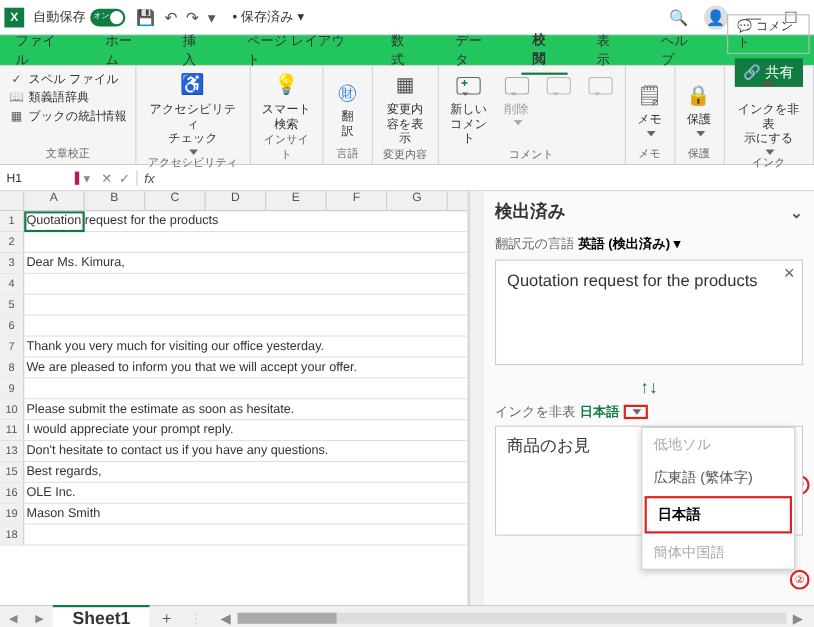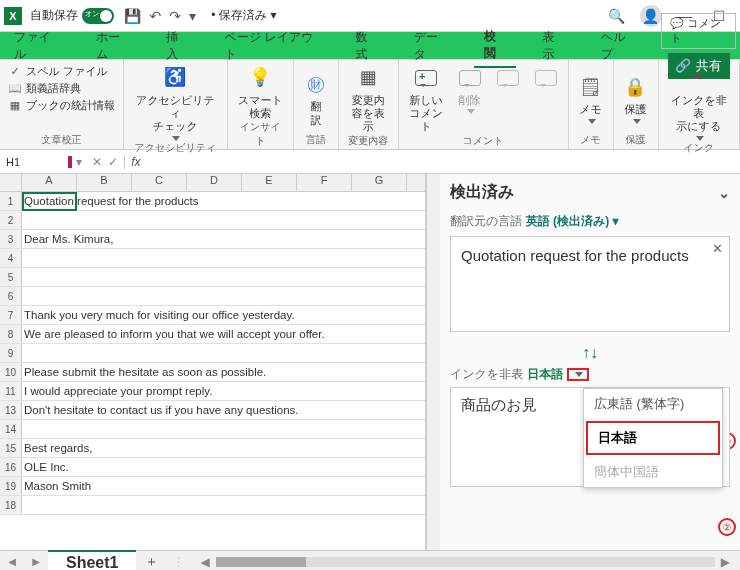--- a/index.html
+++ b/index.html
@@ -60,21 +60,21 @@
 .sheettabs .stab { padding: 2px 18px; background: #fff; border-top: 2px solid #107c41; font-size: 16px; font-weight: bold; }
 .sheettabs .addtab { width: 30px; text-align: center; font-size: 14px; color: #555; }
 .sheettabs .hscroll { flex: 1; display: flex; align-items: center; padding: 0 10px; gap: 6px; color: #888; }
 .sheettabs .htrack { flex: 1; height: 10px; background: #ddd; position: relative; }
 .sheettabs .hthumb { position: absolute; left: 0; top: 0; height: 10px; width: 90px; background: #aaa; }
 
 .pane { width: 300px; background: #fafafa; display: flex; flex-direction: column; padding: 8px 10px; }
 .pane-header { display: flex; justify-content: space-between; align-items: center; font-size: 16px; font-weight: 600; margin-bottom: 10px; }
 .pane-chevron { font-size: 14px; color: #555; }
 .langline { font-size: 12px; color: #666; margin-bottom: 6px; }
-.langline .lang { color: #0f766e; font-weight: 600; }
+.langline .lang { color: #000000; font-weight: 600; }
 .srcbox { background: #fff; border: 1px solid #ccc; padding: 10px; font-size: 15px; min-height: 96px; position: relative; margin-bottom: 12px; }
 .srcbox .close { position: absolute; right: 6px; top: 4px; font-size: 13px; color: #666; }
 .swap { text-align: center; color: #107c41; font-size: 16px; margin-bottom: 4px; }
 .tgtlang { font-size: 12px; color: #666; display: flex; align-items: center; gap: 4px; margin-bottom: 4px; }
 .tgtlang .lang { color: #107c41; font-weight: 600; }
 .tgtlang .ddbox { border: 2.5px solid #d22; padding: 2px 4px; display: inline-flex; align-items: center; }
 .callout { position: absolute; width: 18px; height: 18px; border: 2px solid #d22; border-radius: 50%; color: #d22; font-size: 10px; display: flex; align-items: center; justify-content: center; background: #fff; }
 .resultbox { background: #fff; border: 1px solid #ccc; padding: 8px 10px; font-size: 15px; position: relative; height: 100px; }
 .langmenu { position: absolute; right: 6px; top: 0; width: 140px; background: #fff; border: 1px solid #ccc; box-shadow: 0 2px 6px rgba(0,0,0,0.2); }
 .langmenu .mi { padding: 6px 10px; font-size: 13px; color: #555; }
@@ -303,33 +303,29 @@
         <div class="row">
           <div class="rh">8</div>
           <div class="cells">We are pleased to inform you that we will accept your offer.</div>
         </div>
         <div class="row">
           <div class="rh">9</div>
           <div class="cells"></div>
         </div>
         <div class="row">
           <div class="rh">10</div>
-          <div class="cells">Please submit the hesitate as soon as possible.</div>
+          <div class="cells">Please submit the estimate as soon as hesitate.</div>
         </div>
         <div class="row">
           <div class="rh">11</div>
           <div class="cells">I would appreciate your prompt reply.</div>
         </div>
         <div class="row">
           <div class="rh">13</div>
           <div class="cells">Don't hesitate to contact us if you have any questions.</div>
-        </div>
-        <div class="row">
-          <div class="rh">14</div>
-          <div class="cells"></div>
         </div>
         <div class="row">
           <div class="rh">15</div>
           <div class="cells">Best regards,</div>
         </div>
         <div class="row">
           <div class="rh">16</div>
           <div class="cells">OLE Inc.</div>
         </div>
         <div class="row">
@@ -362,20 +358,21 @@
       <span>インクを非表</span>
       <span class="lang">日本語</span>
       <span class="ddbox">
           <span class="triangle"></span>
         </span>
     </div>
     <div class="callout" style="right:4px;top:258px">①</div>
     <div class="resultbox">
       <span>商品のお見</span>
       <div class="langmenu">
+        <div class="mi dim">低地ソル</div>
         <div class="mi">広東語 (繁体字)</div>
         <div class="mi sel">日本語</div>
         <div class="mi dim">簡体中国語</div>
       </div>
     </div>
     <div class="callout" style="right:4px;bottom:14px">②</div>
   </div>
 </div>
 
 <div class="sheettabs">

